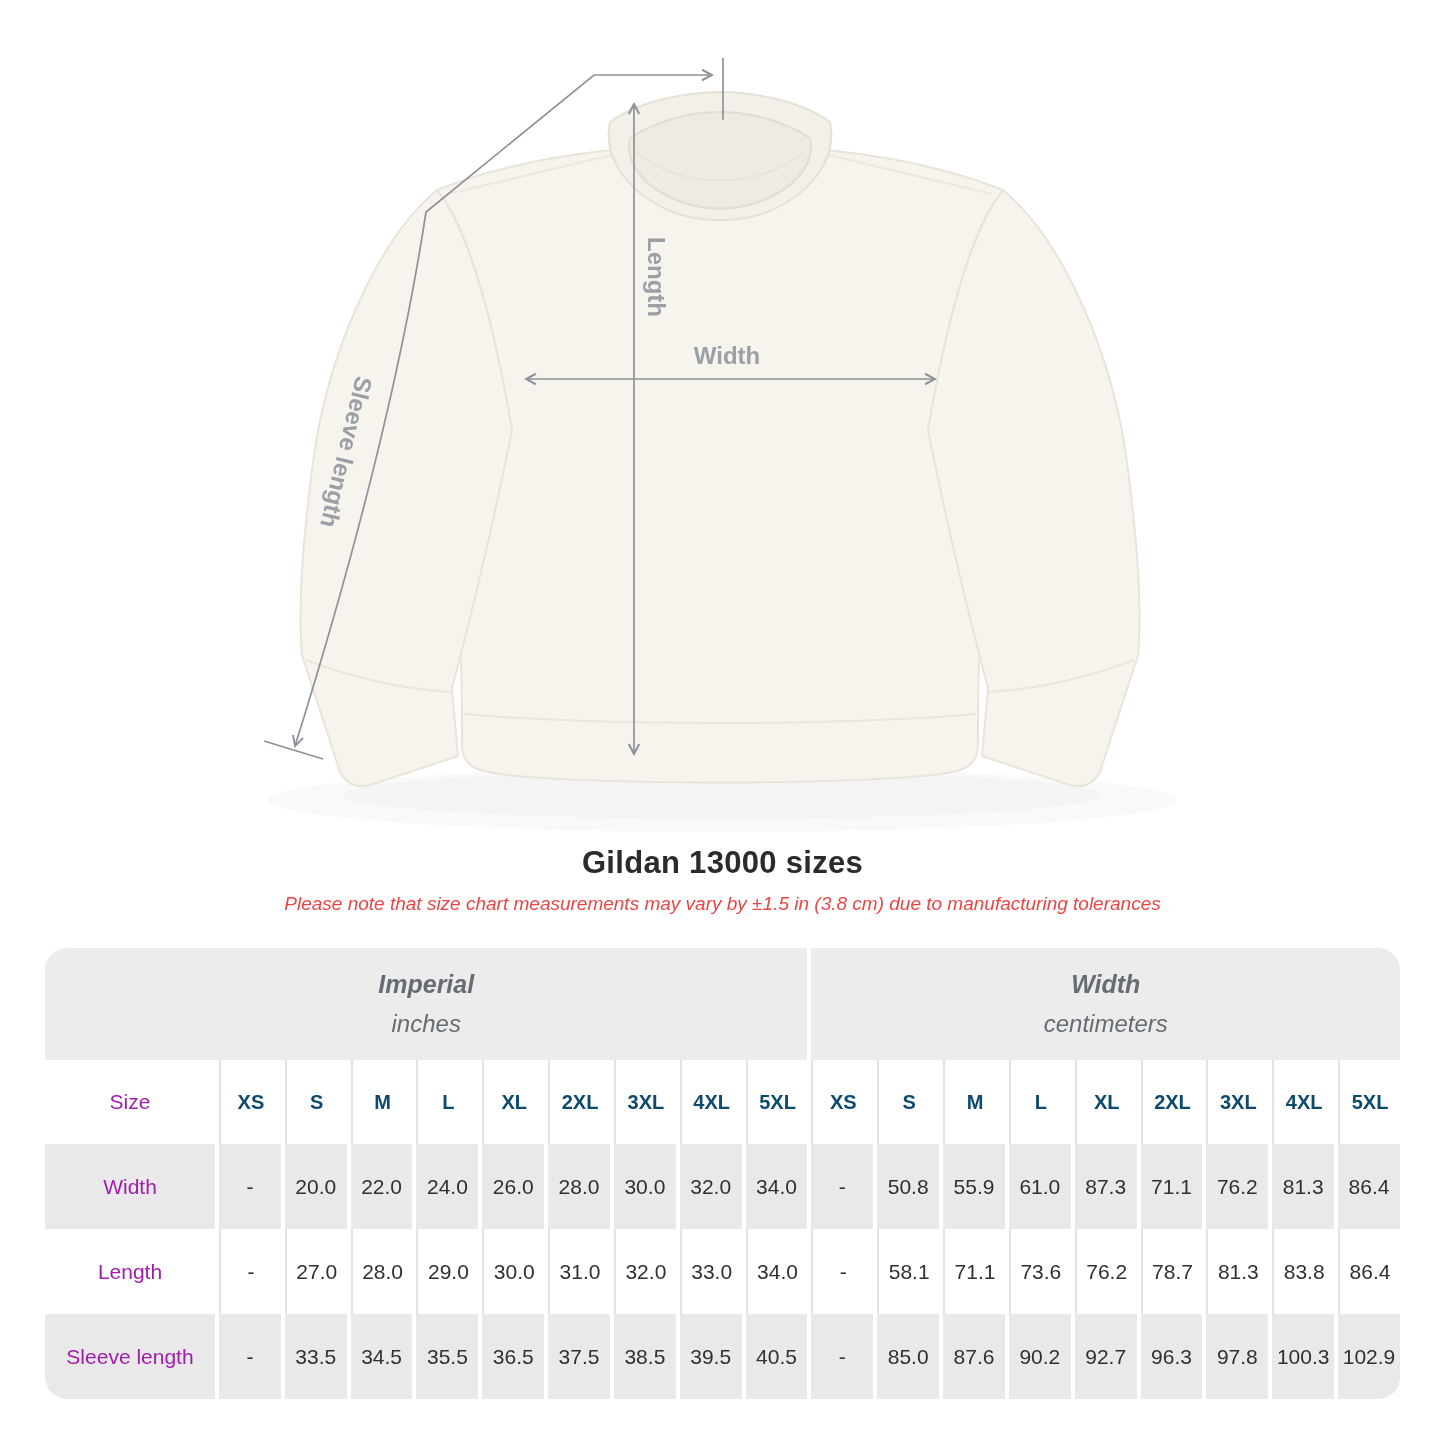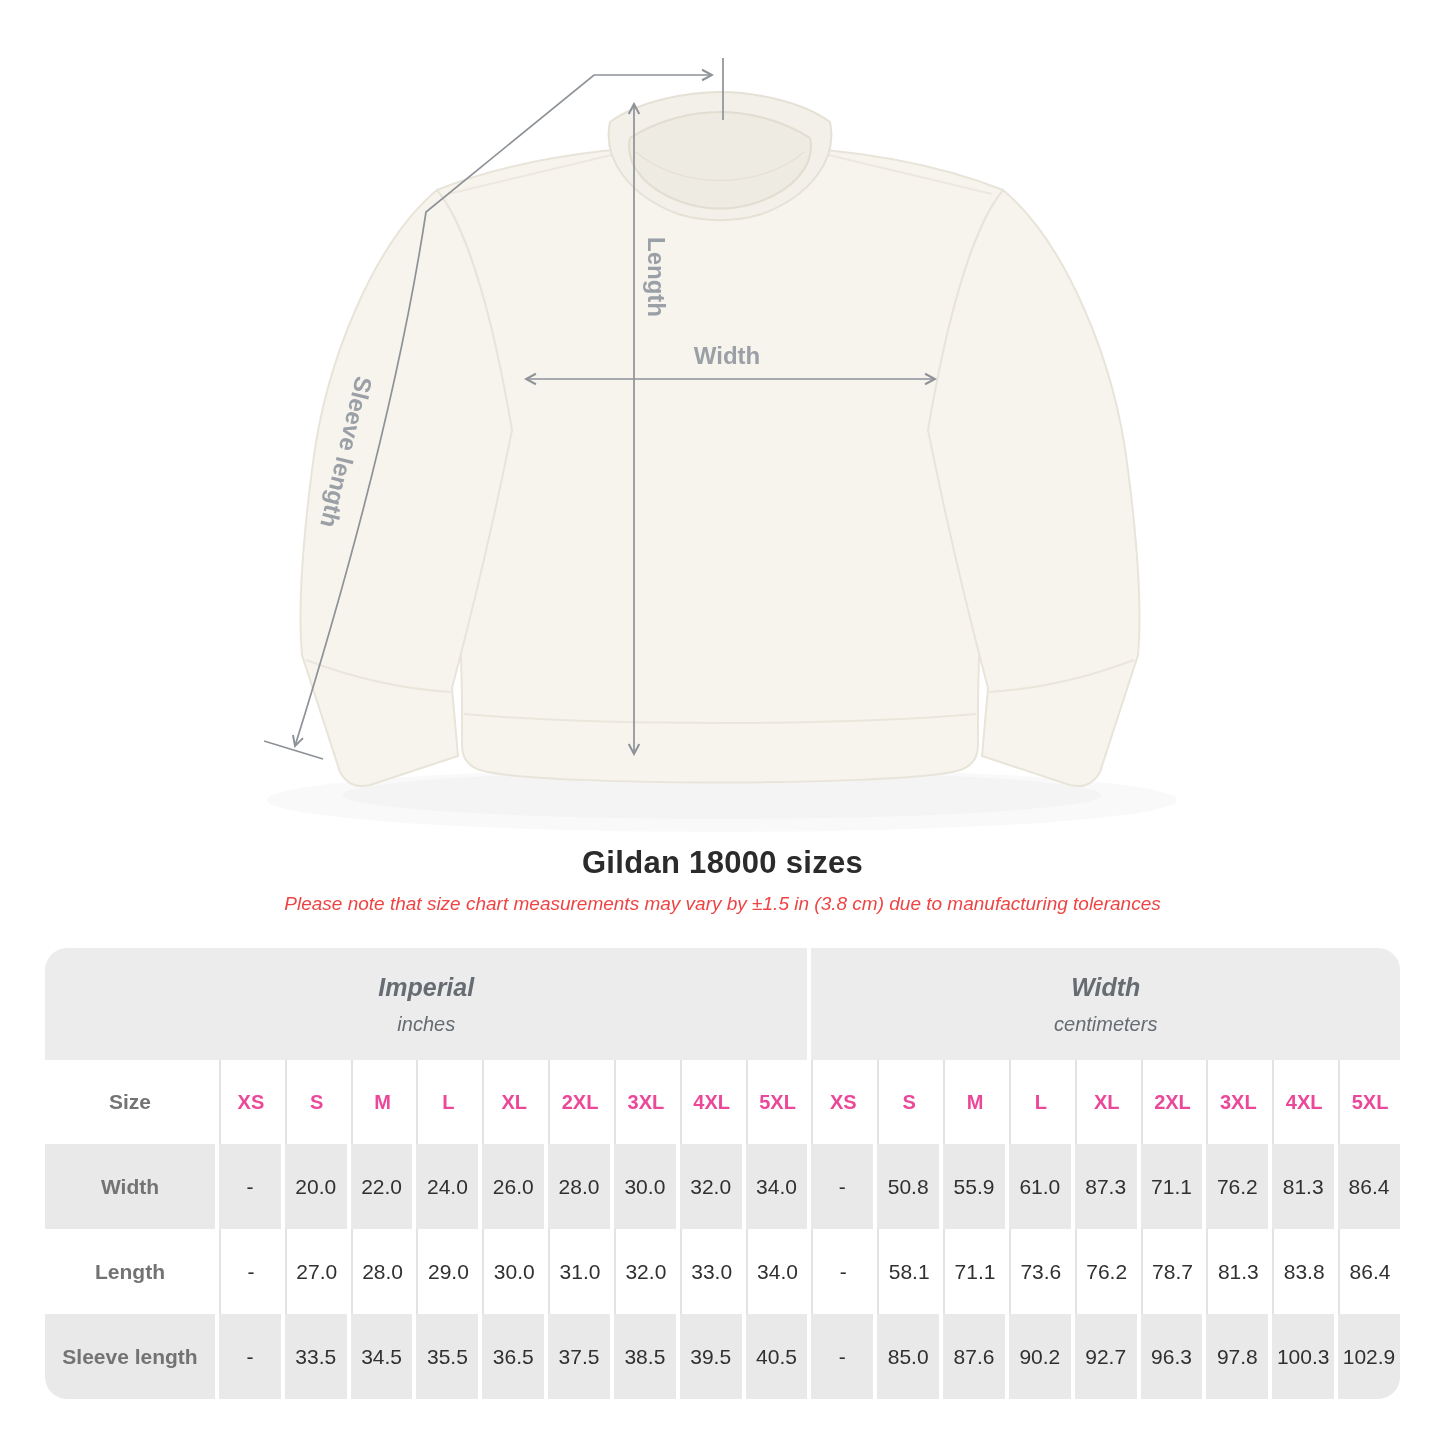--- a/index.html
+++ b/index.html
@@ -59,42 +59,42 @@
   th.group.first { border-radius: 22px 0 0 0; }
   th.group.last  { border-radius: 0 22px 0 0; }
   .g-label {
     font-size: 25px;
     font-weight: bold;
     font-style: italic;
     color: #666c72;
   }
   .g-sub {
     margin-top: 11px;
-    font-size: 20px;
+    font-size: 24px;
     font-style: italic;
     color: #666c72;
     font-weight: normal;
   }
   tr.plain > * { background: #ffffff; }
   tr.shade > * { background: #e9e9e9; }
   tr.plain > *:not(:first-child) { border-left: 2px solid #e3e3e3; }
   #sizes-row th { height: 84px; }
   tbody tr > * { height: 85px; }
   th.lbl {
     font-size: 21px;
-    font-weight: bold;
-    color: #737373;
+    font-weight: normal;
+    color: #a21caf;
     text-align: center;
     vertical-align: middle;
     margin-top: 27px;
   }
   th.szh {
     font-size: 20px;
     font-weight: bold;
-    color: #ec4899;
+    color: #0c4a6e;
     text-align: center;
     vertical-align: middle;
   }
   td.val {
     font-size: 21px;
     color: #303030;
     text-align: center;
     vertical-align: middle;
   }
   tbody tr:last-child > th.lbl { border-radius: 0 0 0 22px; }
@@ -185,21 +185,21 @@
 
       <line class="mline" x1="526" y1="379" x2="935" y2="379" marker-start="url(#ah)" marker-end="url(#ah)"></line>
 
       <text class="mlabel" x="656" y="285" text-anchor="middle" transform="rotate(90 656 277)">Length</text>
       <text class="mlabel" x="727" y="364" text-anchor="middle">Width</text>
       <text class="mlabel" x="346" y="460" text-anchor="middle" transform="rotate(103.5 346 452)">Sleeve length</text>
     </g>
   </svg>
 
   <div class="title-block">
-    <h1>Gildan 18000 sizes</h1>
+    <h1>Gildan 13000 sizes</h1>
     <p>Please note that size chart measurements may vary by ±1.5 in (3.8 cm) due to manufacturing tolerances</p>
   </div>
 
   <table class="size-table">
     <colgroup id="cols">
       <col class="c-label">
     <col class="c-data">
         <col class="c-data">
         <col class="c-data">
         <col class="c-data">

